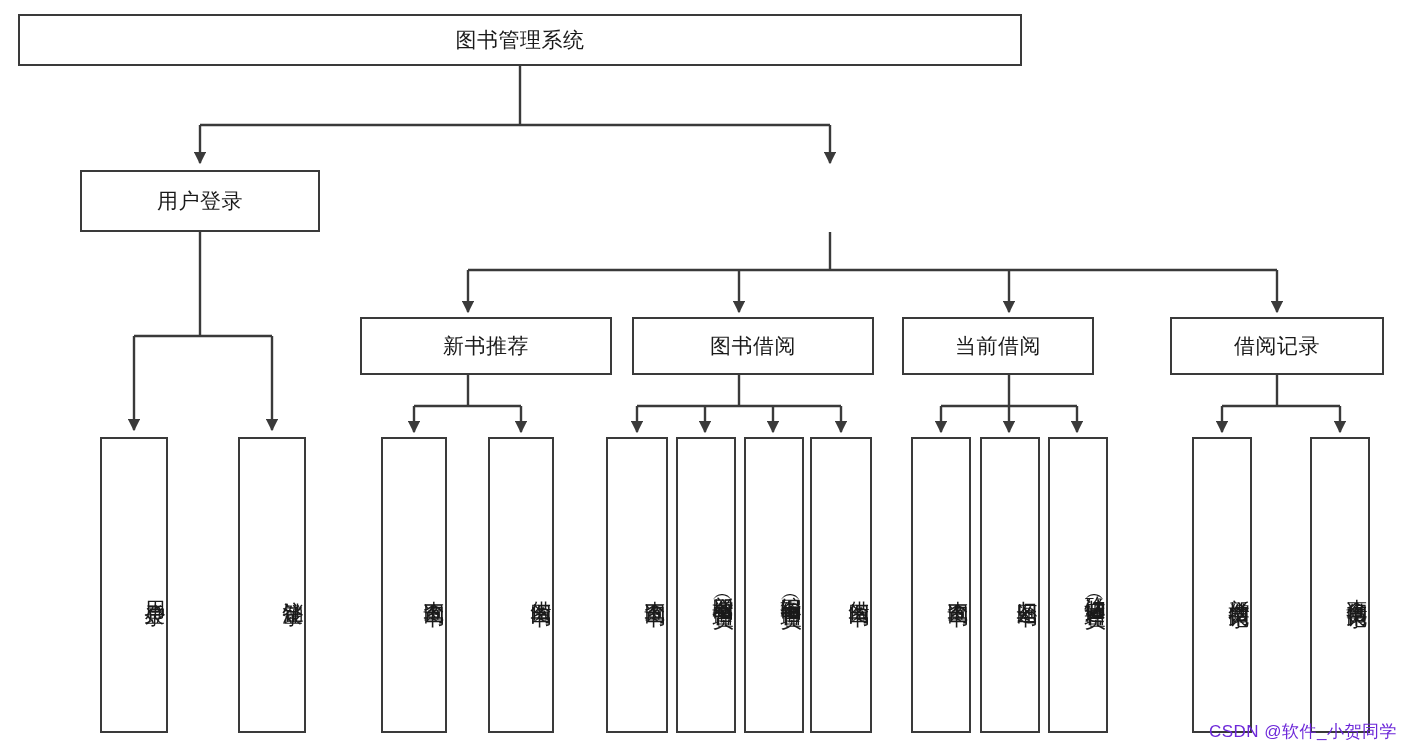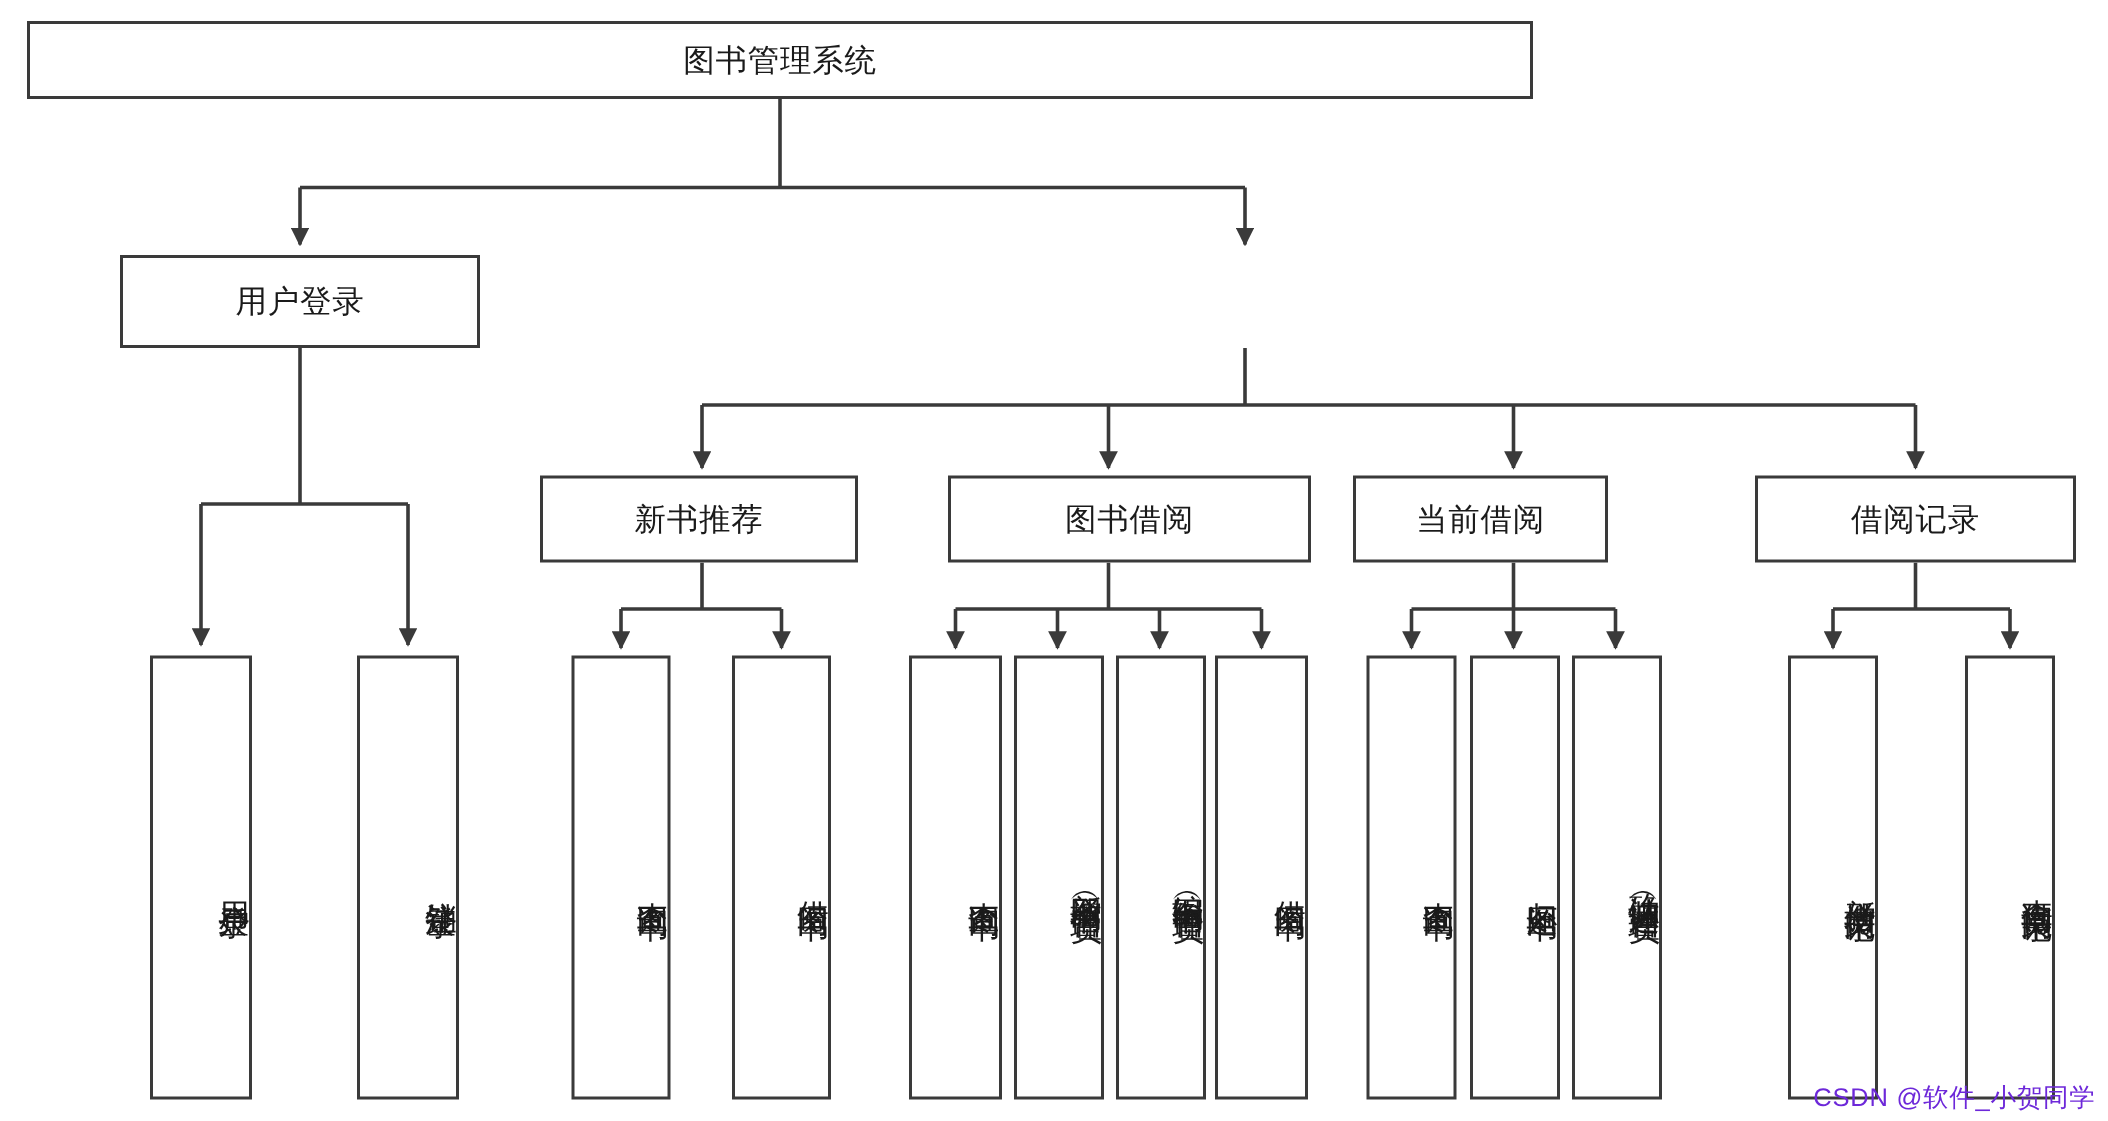--- a/index.html
+++ b/index.html
@@ -121,29 +121,29 @@
 
   <div class="node h" style="left:18px; top:14px; width:1004px; height:52px;">
     <span class="lbl">图书管理系统</span>
   </div>
 
   <div class="node h" style="left:80px; top:170px; width:240px; height:62px;">
     <span class="lbl">用户登录</span>
   </div>
 
 
-  <div class="node h" style="left:360px; top:317px; width:212px; height:58px;">
+  <div class="node h" style="left:360px; top:317px; width:252px; height:58px;">
     <span class="lbl">新书推荐</span>
   </div>
 
   <div class="node h" style="left:632px; top:317px; width:242px; height:58px;">
     <span class="lbl">图书借阅</span>
   </div>
 
-  <div class="node h" style="left:902px; top:317px; width:170px; height:58px;justify-content:center;">
+  <div class="node h" style="left:902px; top:317px; width:192px; height:58px;justify-content:center;">
     <span class="lbl">当前借阅</span>
   </div>
 
   <div class="node h" style="left:1170px; top:317px; width:214px; height:58px;">
     <span class="lbl">借阅记录</span>
   </div>
 
   <div class="node leaf" style="left:100px; top:437px; width:68px; height:296px;">
     <span class="lbl">用户登录</span>
   </div>

